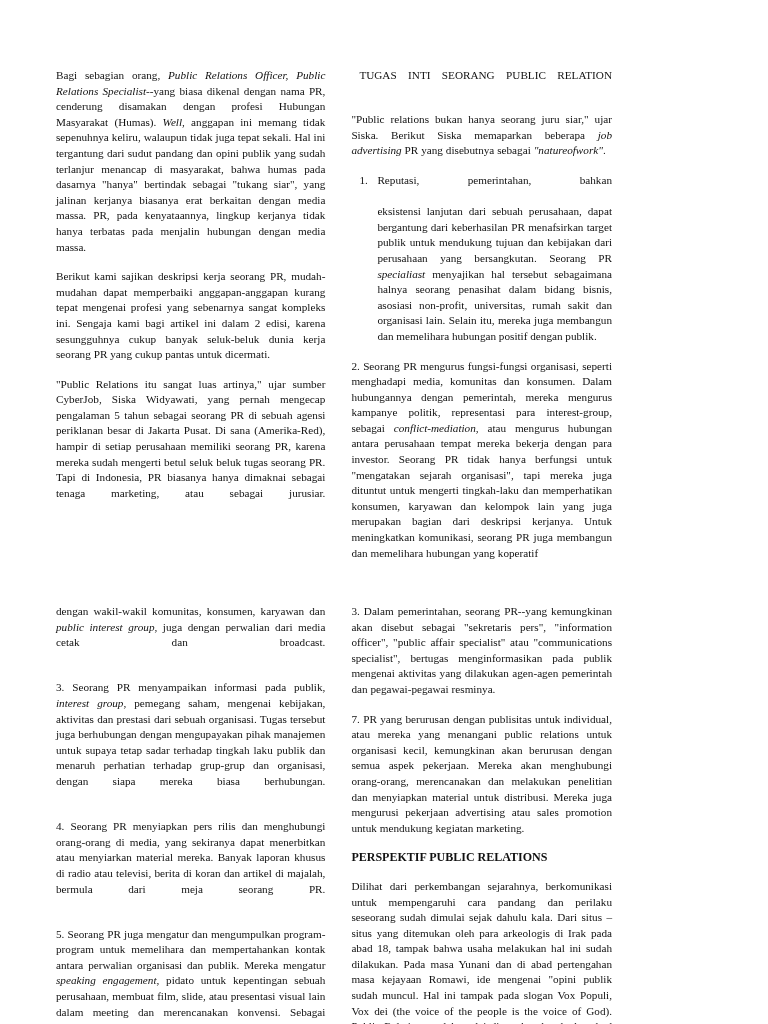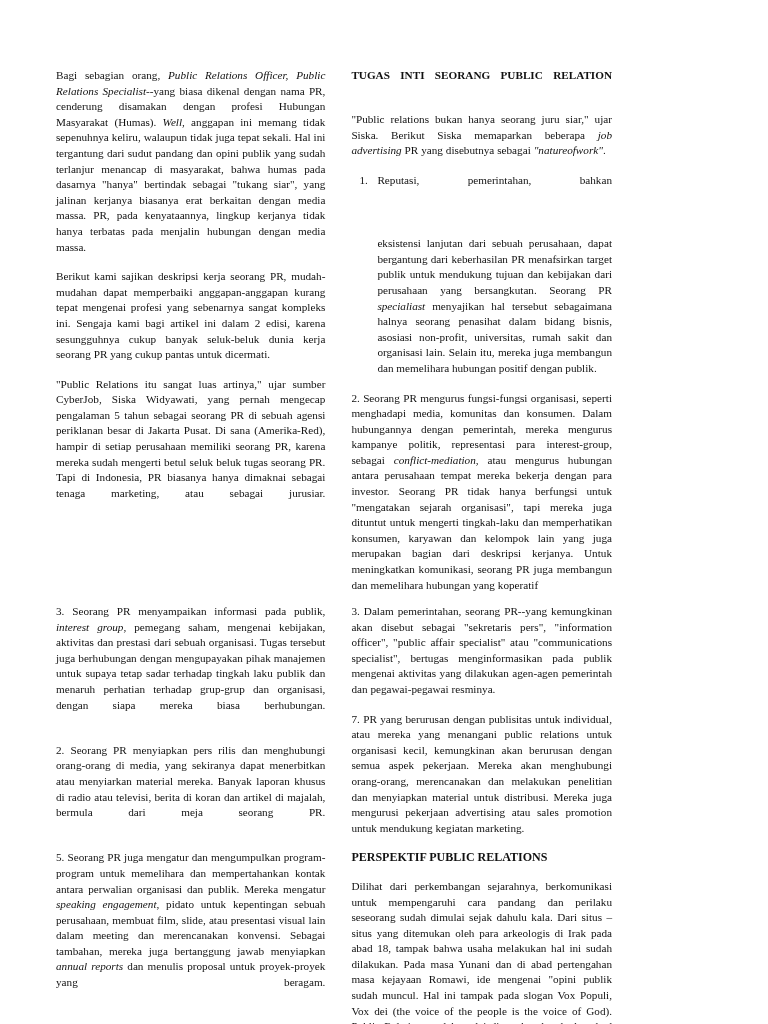--- a/index.html
+++ b/index.html
@@ -49,24 +49,24 @@
     margin: 0 0 14px 0;
     font-size: 11.2px;
     line-height: 15.6px;
     text-align: justify;
     text-justify: inter-word;
     word-spacing: 0.1px;
   }
   p.last { margin-bottom: 0; }
 
   .heading {
-    font-weight: bold;
+    font-weight: normal;
     font-size: 11.2px;
     line-height: 15.6px;
-    margin: 0 0 13px 0;
+    margin: 0 0 13px 8px;
     text-align: justify;
     text-justify: inter-word;
   }
   .heading::after {
     content: "";
     display: inline-block;
     width: 100%;
     height: 0;
   }
   .heading-left {
@@ -113,21 +113,20 @@
   .numlist li .firstline::after {
     content: "";
     display: inline-block;
     width: 100%;
     height: 0;
   }
   .numlist li .rest {
     display: block;
     text-align: justify;
     text-justify: inter-word;
-    margin-top: 32px;
   }
 </style>
 </head>
 <body>
 
 <div class="page">
 
   <div class="band band-top">
 
     <div class="col col-left">
@@ -156,24 +155,25 @@
 
       <p class="last"><span>2. Seorang PR mengurus fungsi-fungsi organisasi, seperti menghadapi media, komunitas dan konsumen. Dalam hubungannya dengan pemerintah, mereka mengurus kampanye politik, representasi para interest-group, sebagai </span><i>conflict-mediation</i><span>, atau mengurus hubungan antara perusahaan tempat mereka bekerja dengan para investor. Seorang PR tidak hanya berfungsi untuk "mengatakan sejarah organisasi", tapi mereka juga dituntut untuk mengerti tingkah-laku dan memperhatikan konsumen, karyawan dan kelompok lain yang juga merupakan bagian dari deskripsi kerjanya. Untuk meningkatkan komunikasi, seorang PR juga membangun dan memelihara hubungan yang koperatif</span></p>
 
     </div>
   </div>
 
   <div class="band band-bottom">
 
     <div class="col col-left">
 
+      <p class="spread-last"><span>dengan wakil-wakil komunitas, konsumen, karyawan dan </span><i>public interest group</i><span>, juga dengan perwalian dari media cetak dan broadcast.</span></p>
 
       <p class="spread-last"><span>3. Seorang PR menyampaikan informasi pada publik, </span><i>interest group</i><span>, pemegang saham, mengenai kebijakan, aktivitas dan prestasi dari sebuah organisasi. Tugas tersebut juga berhubungan dengan mengupayakan pihak manajemen untuk supaya tetap sadar terhadap tingkah laku publik dan menaruh perhatian terhadap grup-grup dan organisasi, dengan siapa mereka biasa berhubungan.</span></p>
 
-      <p class="spread-last">2. Seorang PR menyiapkan pers rilis dan menghubungi orang-orang di media, yang sekiranya dapat menerbitkan atau menyiarkan material mereka. Banyak laporan khusus di radio atau televisi, berita di koran dan artikel di majalah, bermula dari meja seorang PR.</p>
+      <p class="spread-last">4. Seorang PR menyiapkan pers rilis dan menghubungi orang-orang di media, yang sekiranya dapat menerbitkan atau menyiarkan material mereka. Banyak laporan khusus di radio atau televisi, berita di koran dan artikel di majalah, bermula dari meja seorang PR.</p>
 
       <p class="spread-last last"><span>5. Seorang PR juga mengatur dan mengumpulkan program-program untuk memelihara dan mempertahankan kontak antara perwalian organisasi dan publik. Mereka mengatur </span><i>speaking engagement</i><span>, pidato untuk kepentingan sebuah perusahaan, membuat film, slide, atau presentasi visual lain dalam meeting dan merencanakan konvensi. Sebagai tambahan, mereka juga bertanggung jawab menyiapkan </span><i>annual reports</i><span> dan menulis proposal untuk proyek-proyek yang beragam.</span></p>
 
     </div>
 
     <div class="col col-right">
 
       <p>3. Dalam pemerintahan, seorang PR--yang kemungkinan akan disebut sebagai "sekretaris pers", "information officer", "public affair specialist" atau "communications specialist", bertugas menginformasikan pada publik mengenai aktivitas yang dilakukan agen-agen pemerintah dan pegawai-pegawai resminya.</p>
 
       <p>7. PR yang berurusan dengan publisitas untuk individual, atau mereka yang menangani public relations untuk organisasi kecil, kemungkinan akan berurusan dengan semua aspek pekerjaan. Mereka akan menghubungi orang-orang, merencanakan dan melakukan penelitian dan menyiapkan material untuk distribusi. Mereka juga mengurusi pekerjaan advertising atau sales promotion untuk mendukung kegiatan marketing.</p>

